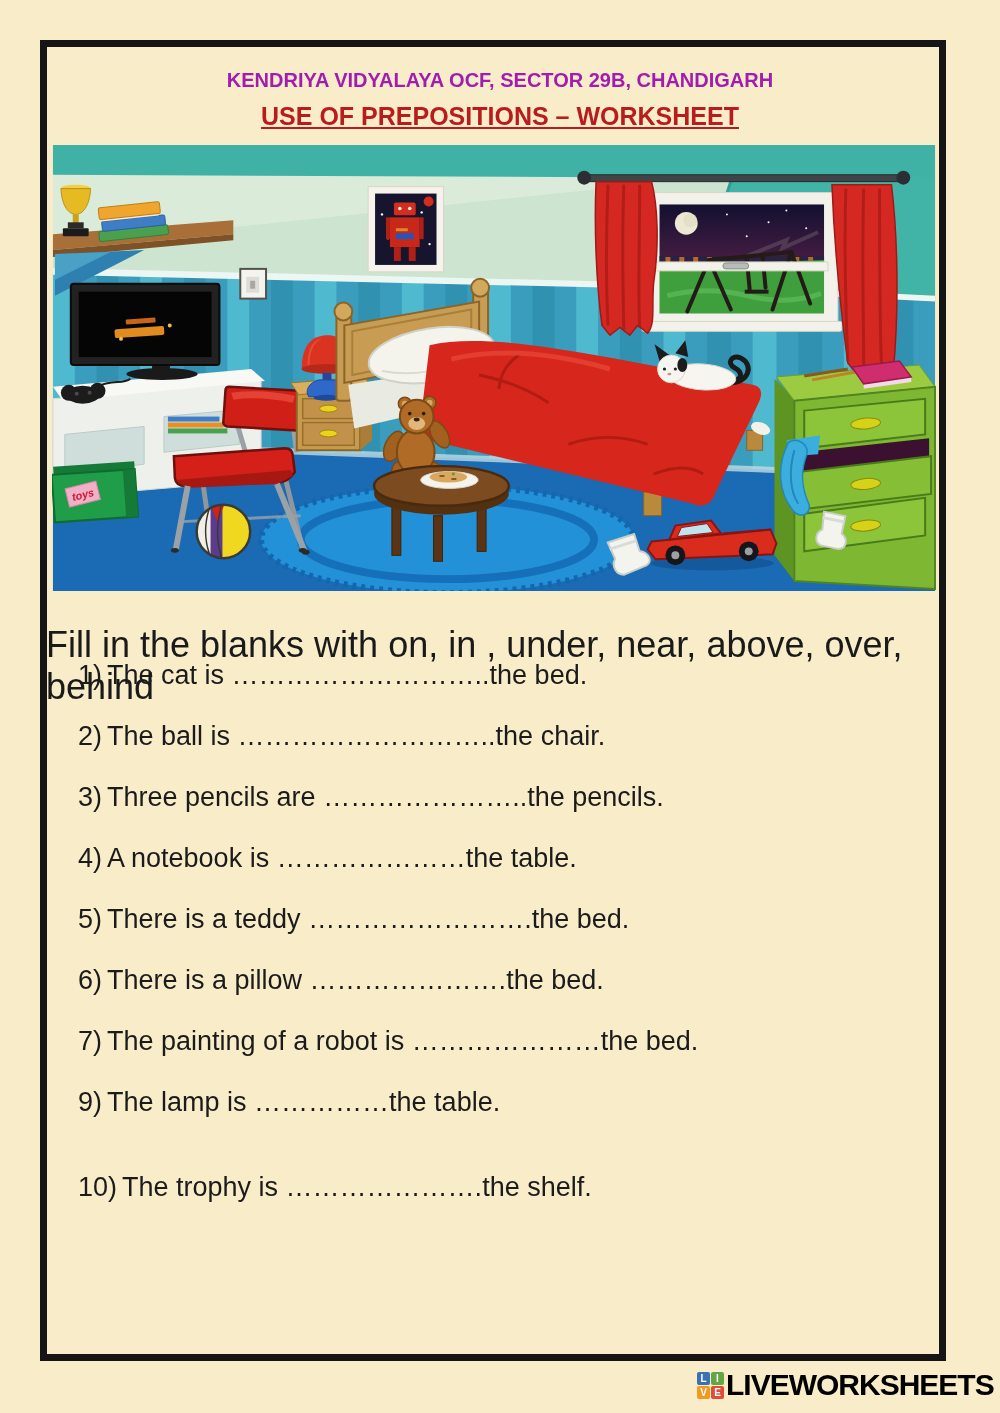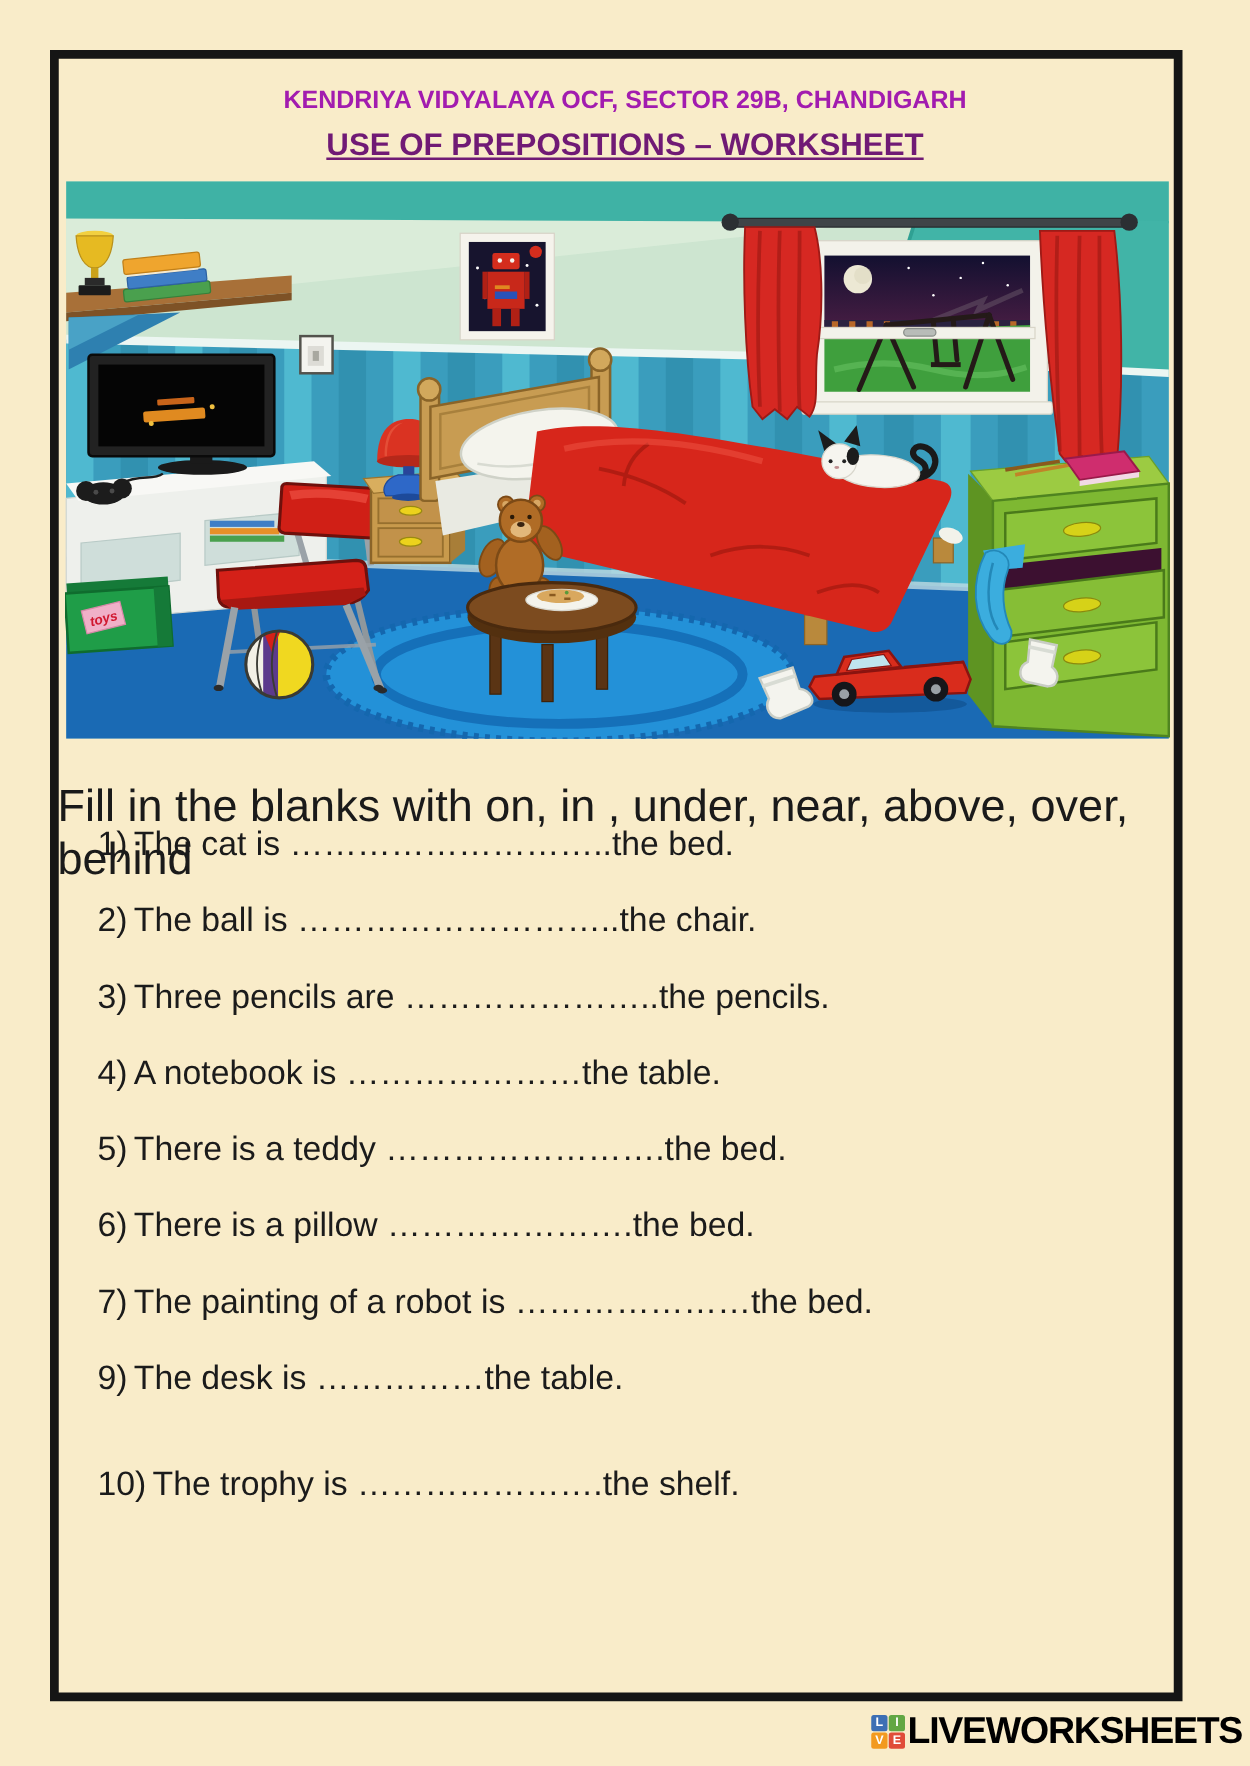--- a/index.html
+++ b/index.html
@@ -12,21 +12,21 @@
   .border-box{
     position:absolute;left:40px;top:40px;width:906px;height:1321px;
     border:7px solid #151515;box-sizing:border-box;background:transparent;
   }
   .title1{
     position:absolute;left:47px;top:69px;width:906px;text-align:center;
     font-size:20px;font-weight:bold;letter-spacing:0px;color:#a21caf;
   }
   .title2{
     position:absolute;left:47px;top:102px;width:906px;text-align:center;
-    font-size:25px;font-weight:bold;text-decoration:underline;color:#701a75;
+    font-size:25px;font-weight:bold;text-decoration:underline;color:#b91c1c;
   }
   .scene{position:absolute;left:52px;top:145px;width:884px;height:446px;}
   .instruction{
     position:absolute;left:46px;top:624px;width:900px;
     font-size:36px;color:#1a1a1a;
   }
   .questions{position:absolute;left:78px;top:658px;width:860px;}
   .q-row{font-size:27px;line-height:34px;margin-bottom:27px;white-space:nowrap;}
   .q-row.q-last{margin-top:51px;}
   .q-num{margin-right:5px;}
@@ -408,21 +408,21 @@
 <div class="instruction">Fill in the blanks with on, in , under, near, above, over, behind</div>
 
 <div class="questions" id="questions">
     <div class="q-row"><span class="q-num">1)</span><span class="">The cat is </span><span class="">………………………..</span><span class="">the bed.</span></div>
     <div class="q-row"><span class="q-num">2)</span><span class="">The ball is </span><span class="">………………………..</span><span class="">the chair.</span></div>
     <div class="q-row"><span class="q-num">3)</span><span class="">Three pencils are </span><span class="">…………………..</span><span class="">the pencils.</span></div>
     <div class="q-row"><span class="q-num">4)</span><span class="">A notebook is </span><span class="">…………………</span><span class="">the table.</span></div>
     <div class="q-row"><span class="q-num">5)</span><span class="">There is a teddy </span><span class="">…………………….</span><span class="">the bed.</span></div>
     <div class="q-row"><span class="q-num">6)</span><span class="">There is a pillow </span><span class="">………………….</span><span class="">the bed.</span></div>
     <div class="q-row"><span class="q-num">7)</span><span class="">The painting of a robot is </span><span class="">…………………</span><span class="">the bed.</span></div>
-    <div class="q-row"><span class="q-num">9)</span><span class="">The desk is </span><span class="">……………</span><span class="">the table.</span></div>
+    <div class="q-row"><span class="q-num">9)</span><span class="">The lamp is </span><span class="">……………</span><span class="">the table.</span></div>
     <div class="q-row q-last"><span class="q-num">10)</span><span class="">The trophy is </span><span class="">………………….</span><span class="">the shelf.</span></div>
   </div>
 
 <div class="logo">
   <div class="logo-grid" id="logo-grid">
       <div class="logo-sq" style="background: rgb(61, 111, 180);">L</div>
       <div class="logo-sq" style="background: rgb(98, 167, 68);">I</div>
       <div class="logo-sq" style="background: rgb(242, 154, 31);">V</div>
       <div class="logo-sq" style="background: rgb(224, 76, 56);">E</div>
     </div>

